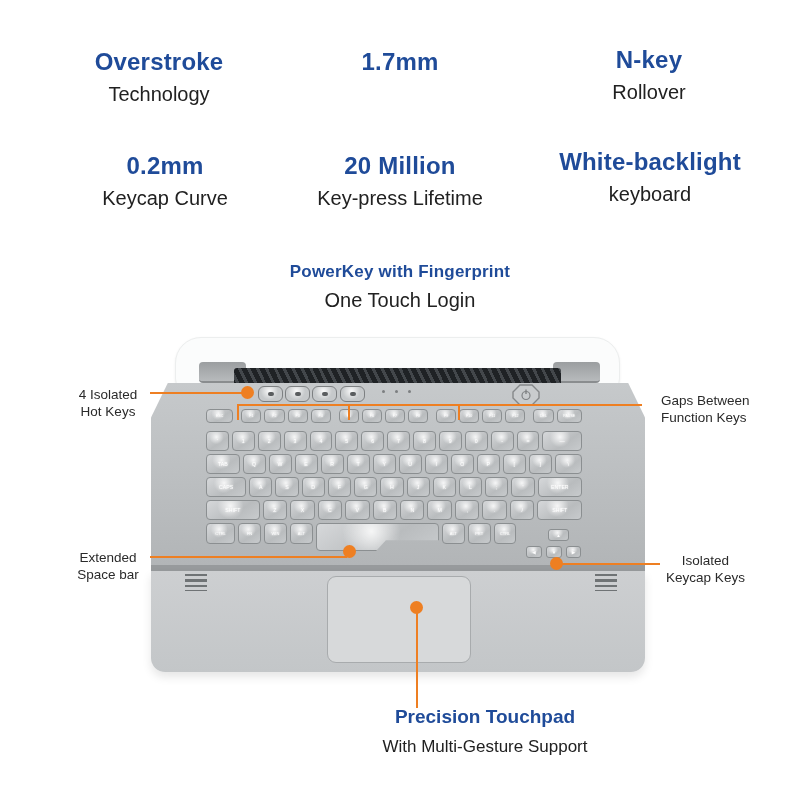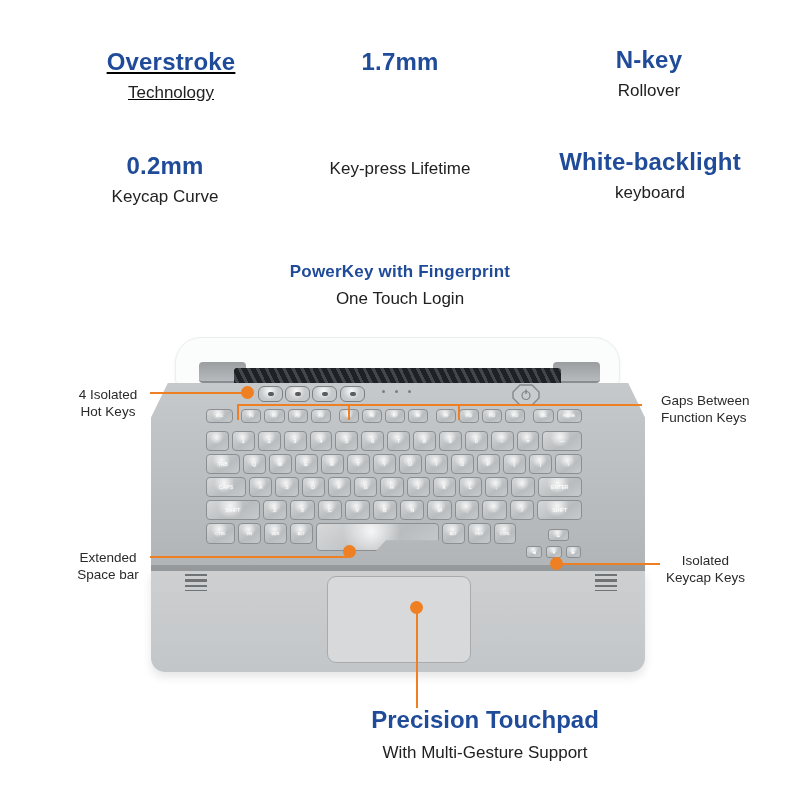--- a/index.html
+++ b/index.html
@@ -2,22 +2,22 @@
 <html><head>
 <meta charset="utf-8">
 <style>
   * { margin:0; padding:0; box-sizing:border-box; }
   html,body { width:800px; height:800px; background:#ffffff;
     font-family:"Liberation Sans", sans-serif; position:relative; overflow:hidden; }
 
   
   .stat { position:absolute; text-align:center; }
   .stat .val { font-size:24px; font-weight:bold; color:#1f4b99; letter-spacing:.2px; }
-  .stat .lab { font-size:17px; color:#212121; margin-top:7px; }
-  .pos-overstroke { left:61px;  top:48px;  width:220px;text-decoration:underline; }
+  .stat .lab { font-size:20px; color:#212121; margin-top:7px; }
+  .pos-overstroke { left:49px;  top:48px;  width:220px; }
   .pos-travel     { left:290px; top:48px;  width:220px; }
   .pos-nkey       { left:554px; top:46px;  width:190px; }
   .pos-keycap     { left:55px;  top:152px; width:220px; }
   .pos-lifetime   { left:290px; top:152px; width:220px; }
   .pos-backlight  { left:545px; top:148px; width:210px; }
   .pos-powerkey   { left:200px; top:262px; width:400px; }
   .pos-powerkey .val { font-size:17px; }
 
   
   .laptop { position:absolute; left:150px; top:335px; width:496px; height:338px; }
@@ -70,21 +70,21 @@
     background:radial-gradient(circle at 45% 28%, rgba(255,255,255,.85), rgba(255,255,255,0) 45%),
                linear-gradient(145deg,#d6d8da,#b9bcbe 60%,#c8cbcd); }
 
   
   .co-text { position:absolute; font-size:13.5px; line-height:17px; color:#2a2a2a; text-align:center; }
   .co-text.leftalign { text-align:left; }
   .co-line { position:absolute; height:2px; background:#ee7f22; }
   .co-vline { position:absolute; width:2px; background:#ee7f22; }
   .co-dot { position:absolute; width:13px; height:13px; border-radius:50%; background:#ee7f22; }
   .tp-head { position:absolute; left:330px; top:706px; width:310px; text-align:center; }
-  .tp-head .val { font-size:24px; font-weight:bold; color:#1f4b99; }
+  .tp-head .val { font-size:19px; font-weight:bold; color:#1f4b99; }
   .tp-head .lab { font-size:17px; color:#212121; margin-top:9px; }
 </style>
 </head>
 <body>
 
 <div class="stat pos-overstroke">
   <div class="val">Overstroke</div>
   <div class="lab">Technology</div>
 </div>
 <div class="stat pos-travel">
@@ -92,20 +92,21 @@
 </div>
 <div class="stat pos-nkey">
   <div class="val">N-key</div>
   <div class="lab">Rollover</div>
 </div>
 <div class="stat pos-keycap">
   <div class="val">0.2mm</div>
   <div class="lab">Keycap Curve</div>
 </div>
 <div class="stat pos-lifetime">
+  <div class="val">20 Million</div>
   <div class="lab">Key-press Lifetime</div>
 </div>
 <div class="stat pos-backlight">
   <div class="val">White-backlight</div>
   <div class="lab">keyboard</div>
 </div>
 <div class="stat pos-powerkey">
   <div class="val">PowerKey with Fingerprint</div>
   <div class="lab">One Touch Login</div>
 </div>

